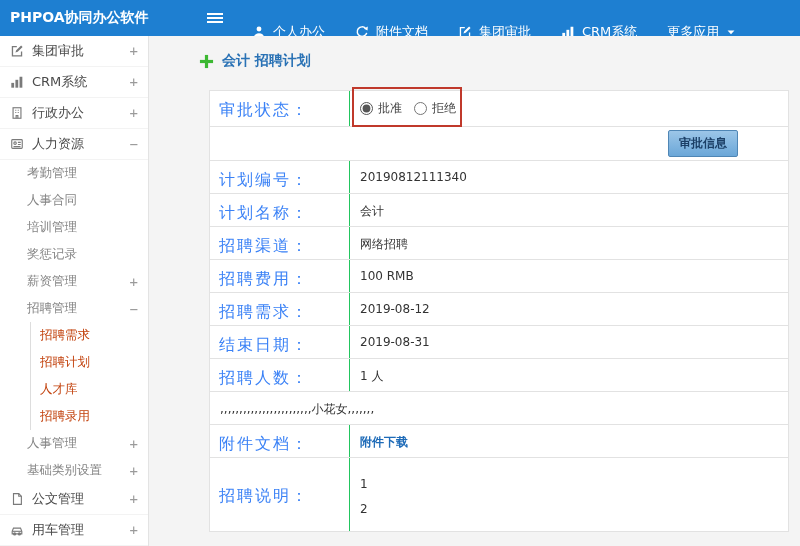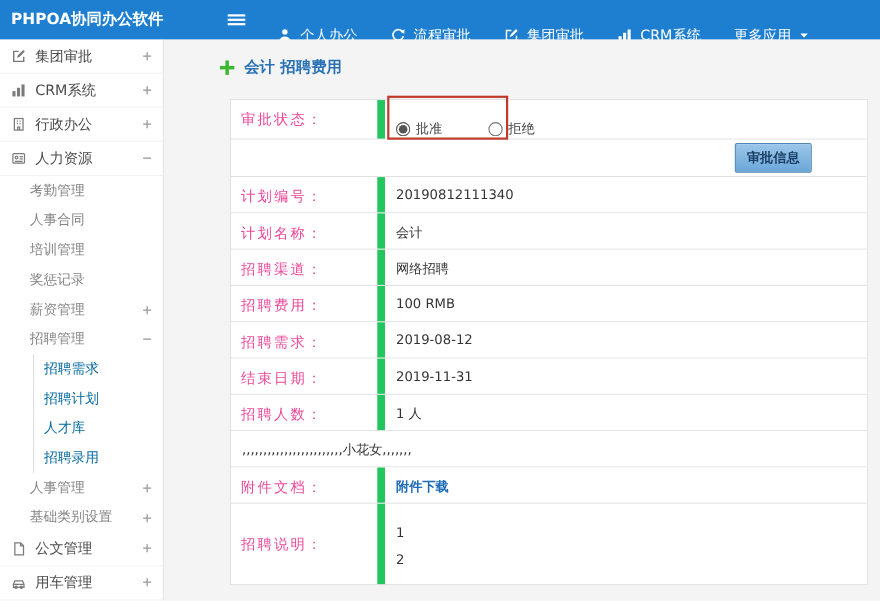--- a/index.html
+++ b/index.html
@@ -16,35 +16,35 @@
   .nav-item { display:flex; align-items:center; gap:7px; font-size:13px; white-space:nowrap; cursor:pointer; }
   .nav-item .icon, .plus-icon .icon { display:flex; }
   .icon svg { display:block; }
   
   .layout { display:flex; height:510px; }
   .sidebar { width:149px; flex:none; background:#fff; border-right:1px solid #e3e3e3; overflow:hidden; }
   .side-item { display:flex; align-items:center; cursor:pointer; color:#555; }
   .side-item.l0 { height:31px; padding:0 10px; font-size:13px; border-bottom:1px solid #f3f3f3; color:#4a4a4a; }
   .side-item.l0 .side-icon { margin-right:8px; color:#7a7a7a; display:flex; }
   .side-item.l1 { height:27px; padding:0 10px 0 27px; font-size:12.5px; color:#858585; }
-  .side-item.l2 { height:27px; margin-left:30px; padding:0 10px 0 9px; font-size:12.5px; color:#0369a1; border-left:1px solid #ddd; }
+  .side-item.l2 { height:27px; margin-left:30px; padding:0 10px 0 9px; font-size:12.5px; color:#c2410c; border-left:1px solid #ddd; }
   .expander { margin-left:auto; color:#9a9a9a; font-size:14px; line-height:1; font-family:"DejaVu Sans Mono",monospace; }
   
   .main { flex:1; position:relative; background:#f4f4f4; }
   .title-row { position:absolute; left:50px; top:16px; display:flex; align-items:center; gap:8px;
                font-size:14px; font-weight:bold; color:var(--accent,#2a72b5); }
   .plus-icon { color:var(--plus,#3cb832); display:flex; }
   .detail-table { position:absolute; left:60px; top:54px; width:580px; background:#fff;
                   border:1px solid #e2e2e2; border-bottom:none; }
   .row { display:flex; border-bottom:1px solid #e2e2e2; min-height:33px; align-items:stretch; background:#fff; }
-  .cell-label { width:140px; flex:none; border-right:7px solid #22c55e; padding:9px 6px 0 9px;
-                font-size:13px; color:#ec4899; letter-spacing:2px; }
+  .cell-label { width:140px; flex:none; border-right:1px solid #22c55e; padding:9px 6px 0 9px;
+                font-size:16px; color:#3b82f6; letter-spacing:2px; }
   .cell-value { flex:1; padding:9px 8px 0 10px; font-size:12px; color:#333; }
   .status-row { min-height:36px; }
-  .status-row .cell-value { display:flex; align-items:flex-end; gap:42px; padding-top:0; }
+  .status-row .cell-value { display:flex; align-items:center; gap:12px; padding-top:0; }
   .radio-opt { display:flex; align-items:center; gap:5px; font-size:12px; color:#444; cursor:pointer; }
   .radio-opt input { margin:0; width:13px; height:13px; accent-color:#555; }
   .button-row { min-height:32px; display:flex; justify-content:flex-end; align-items:center; padding:3px 50px 3px 0; }
   .approve-btn { background:linear-gradient(#9cc6e8,#6ba7d8); border:1px solid #4f86b5; color:#1b3f66;
                  font-size:12px; font-weight:bold; padding:4px 10px; border-radius:2px; cursor:pointer;
                  font-family:Liberation Serif, serif; }
   .row.tall { min-height:74px; }
   .row.tall .cell-label { padding-top:28px; }
   .row.tall .cell-value { padding-top:14px; }
   .row.tall .cell-value .line { line-height:2.1; }
@@ -76,21 +76,21 @@
         </span>
         <span>个人办公</span>
       </div>
       <div class="nav-item">
         <span class="icon ">
           <svg width="14" height="14" viewBox="0 0 16 16">
             <path d="M13.4 9A5.5 5.5 0 1 1 12.2 4" fill="none" stroke="currentColor" stroke-width="1.7"></path>
             <path d="M14.6 1.8l-.3 4.6-4.1-2z" fill="currentColor"></path>
           </svg>
         </span>
-        <span>流程审批</span>
+        <span>附件文档</span>
       </div>
       <div class="nav-item">
         <span class="icon ">
           <svg width="14" height="14" viewBox="0 0 16 16">
             <path d="M13.2 8.6v4.9H2.8V3.1h5" fill="none" stroke="currentColor" stroke-width="1.5"></path>
             <path d="M6.2 9.8l.9-2.6 5.6-5.6 1.7 1.7-5.6 5.6-2.6.9z" fill="currentColor"></path>
           </svg>
         </span>
         <span>集团审批</span>
       </div>
@@ -224,21 +224,21 @@
     </aside>
 
   <div class="main">
     <div class="title-row">
       <span class="plus-icon">
           <svg width="15" height="15" viewBox="0 0 16 16" fill="currentColor">
             <rect x="6.3" y="1" width="3.4" height="14"></rect>
             <rect x="1" y="6.3" width="14" height="3.4"></rect>
           </svg>
         </span>
-      <span>会计 招聘费用</span>
+      <span>会计 招聘计划</span>
     </div>
 
     <div class="detail-table">
       <div class="row status-row">
         <div class="cell-label">审批状态：</div>
         <div class="cell-value">
           <label class="radio-opt">
             <input type="radio" name="status" checked="" style="">
             <span>批准</span>
           </label>
@@ -268,21 +268,21 @@
         <div class="row">
           <div class="cell-label">招聘费用：</div>
           <div class="cell-value">100 RMB</div>
         </div>
         <div class="row">
           <div class="cell-label">招聘需求：</div>
           <div class="cell-value">2019-08-12</div>
         </div>
         <div class="row">
           <div class="cell-label">结束日期：</div>
-          <div class="cell-value">2019-11-31</div>
+          <div class="cell-value">2019-08-31</div>
         </div>
         <div class="row">
           <div class="cell-label">招聘人数：</div>
           <div class="cell-value">1 人</div>
         </div>
         <div class="row">
           <div class="cell-value">,,,,,,,,,,,,,,,,,,,,,,,,小花女,,,,,,,</div>
         </div>
         <div class="row">
           <div class="cell-label">附件文档：</div>

